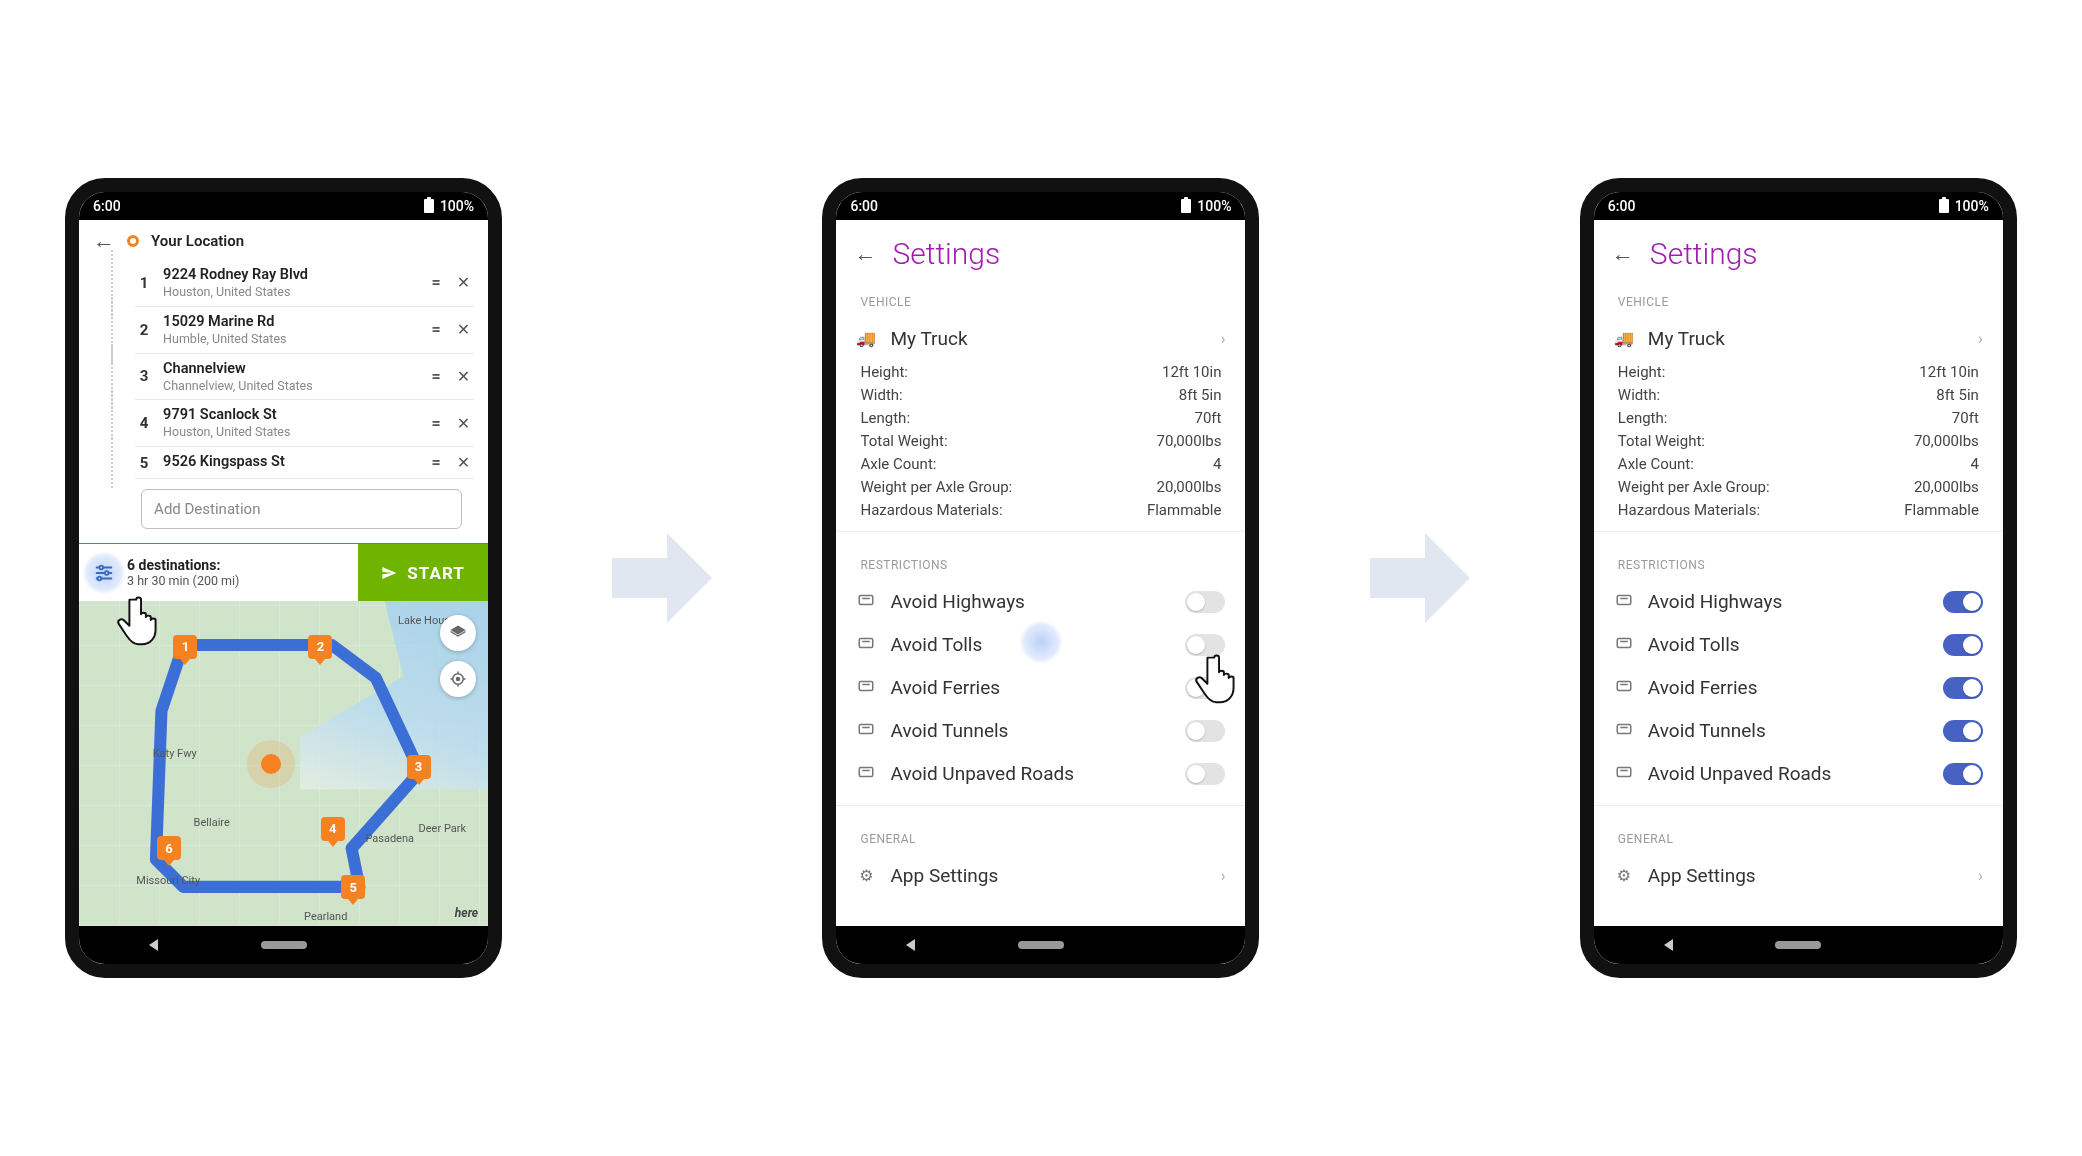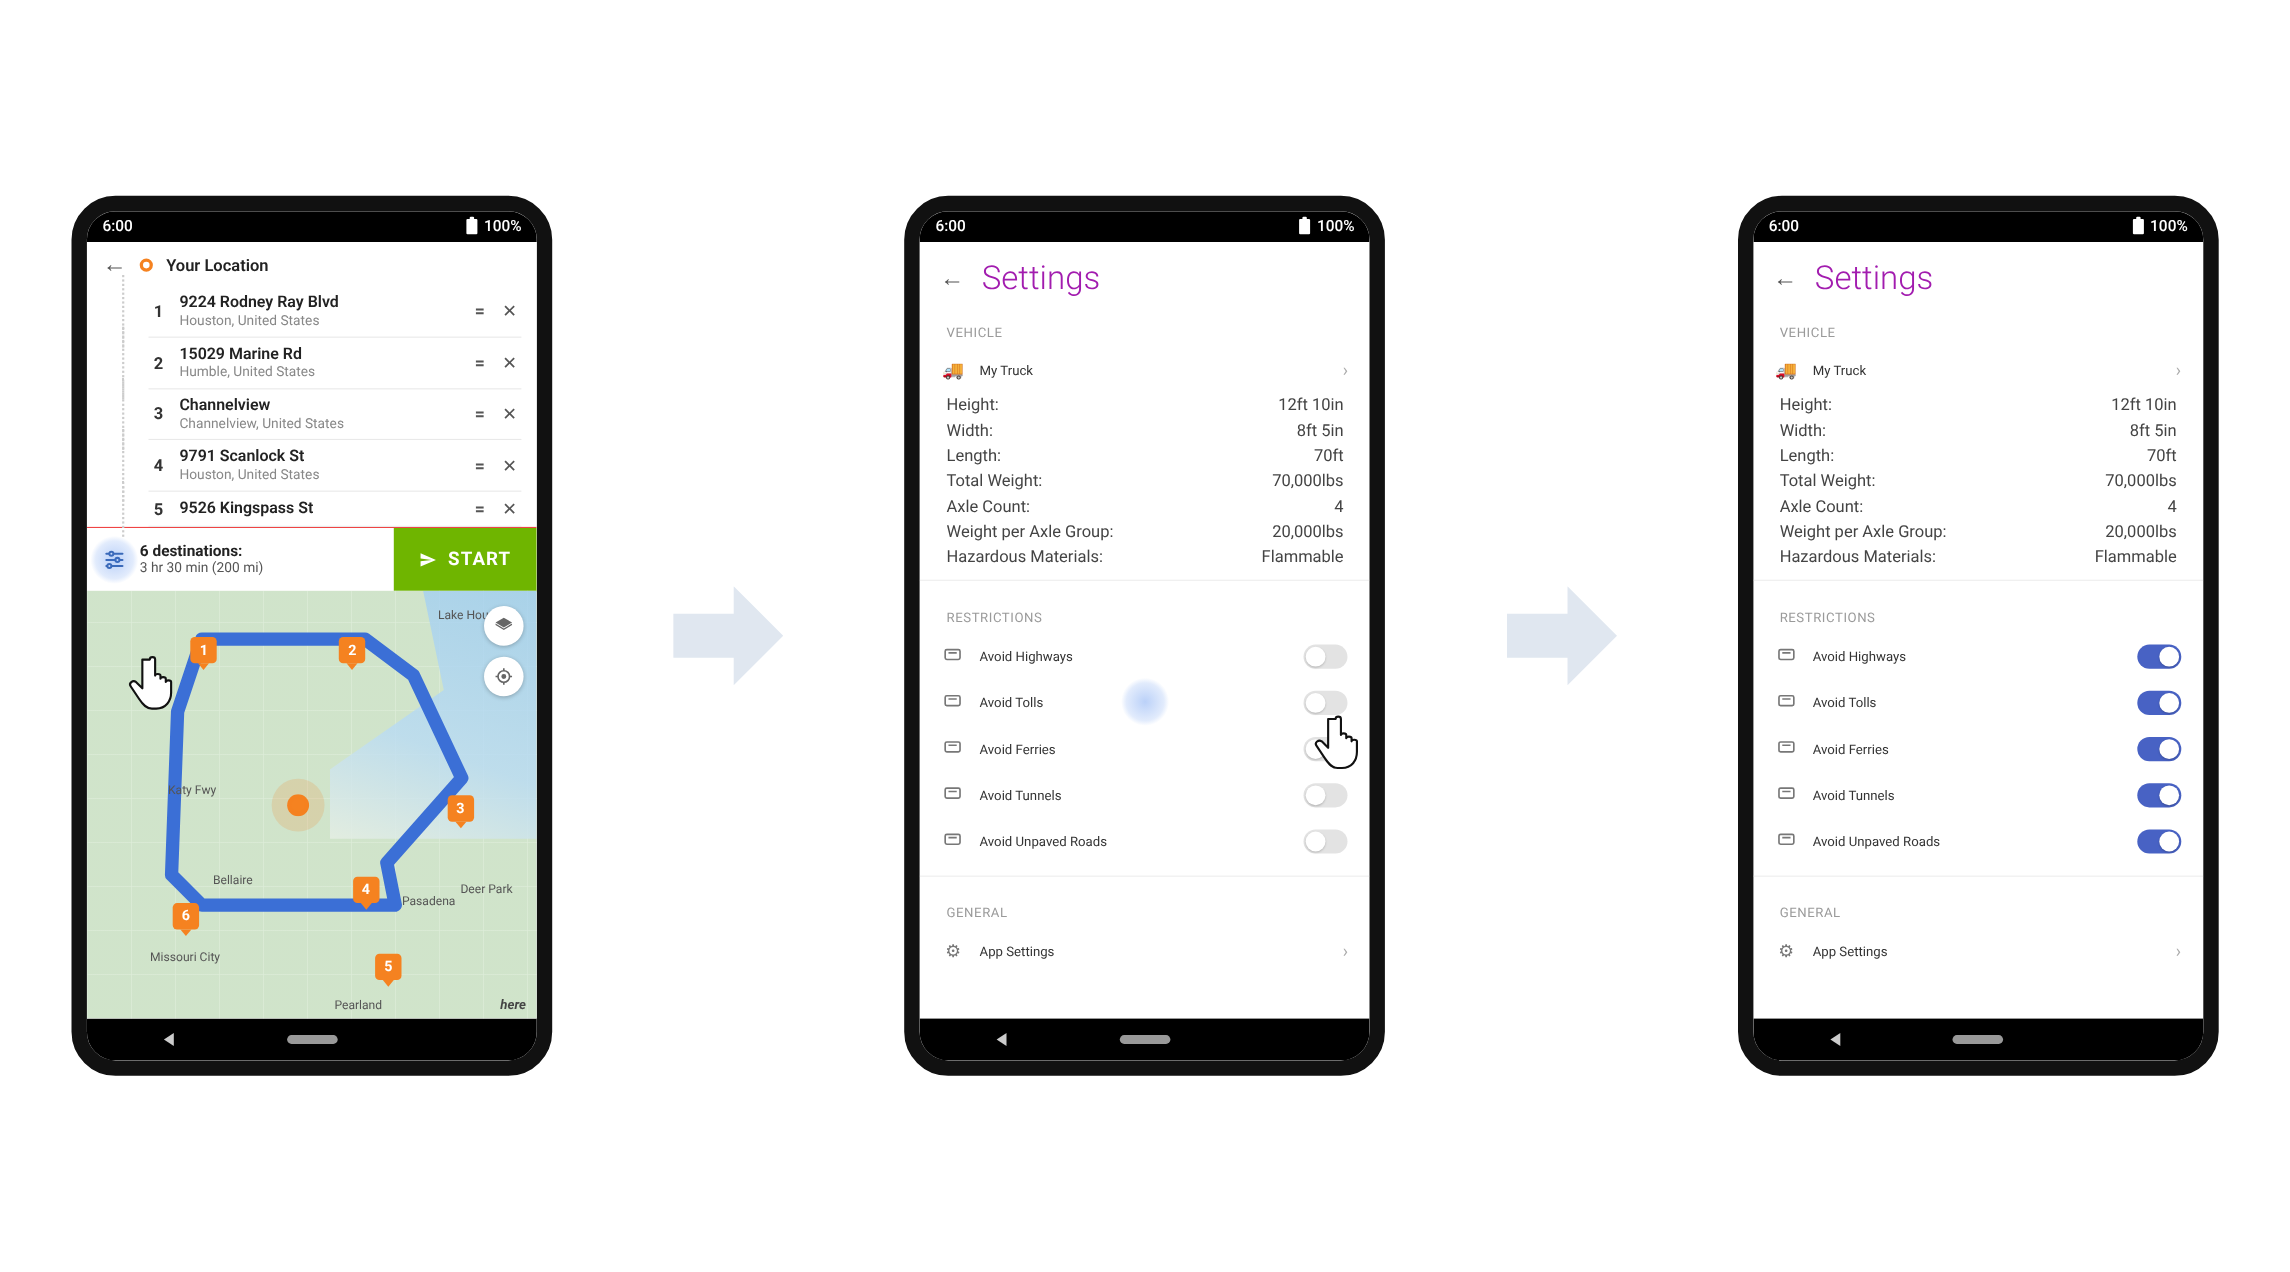--- a/index.html
+++ b/index.html
@@ -195,21 +195,21 @@
   }
   .settings-title { font-size:30px; color:#a21caf; font-weight:300; }
   .section-label {
     font-size:12px; color:#9a9a9a; letter-spacing:0.5px;
     padding:16px 24px 8px 24px;
   }
   .row {
     display:flex; align-items:center; padding:10px 20px; gap:14px;
   }
   .row .icon-slot { width:20px; text-align:center; color:#777; font-size:16px; }
-  .row .label { flex:1; font-size:12px; color:#333; }
+  .row .label { flex:1; font-size:19px; color:#333; }
   .chev { color:#aaa; font-size:16px;}
   .spec-list { padding:0 24px; }
   .spec { display:flex; justify-content:space-between; font-size:15px; color:#444; padding:2.5px 0;}
   .divider { height:1px; background:#ededed; margin:10px 0;}
   .toggle {
     width:40px; height:22px; border-radius:11px; position:relative;
   }
   .toggle::after{
     content:''; position:absolute; top:2px; width:18px;height:18px;border-radius:50%;
     background:#fff; transition:none;
@@ -296,20 +296,21 @@
             <span class="stop-num">5</span>
             <div class="stop-body">
               <div class="stop-title">9526 Kingspass St</div>
             </div>
             <div class="row-icons">
               <span class="drag-icon">=</span>
               <span class="close-icon">✕</span>
             </div>
           </div>
         </div>
+      <div class="add-dest">Add Destination</div>
     </div>
 
     <div class="summary-bar">
       <div class="summary-left">
         <div class="tune-btn">
           <span class="tap-ring"></span>
           <svg width="22" height="22" viewBox="0 0 24 24" fill="none" stroke="#3a64a8" stroke-width="2" stroke-linecap="round">
               <line x1="4" y1="6" x2="20" y2="6"></line>
               <line x1="4" y1="12" x2="20" y2="12"></line>
               <line x1="4" y1="18" x2="20" y2="18"></line>

